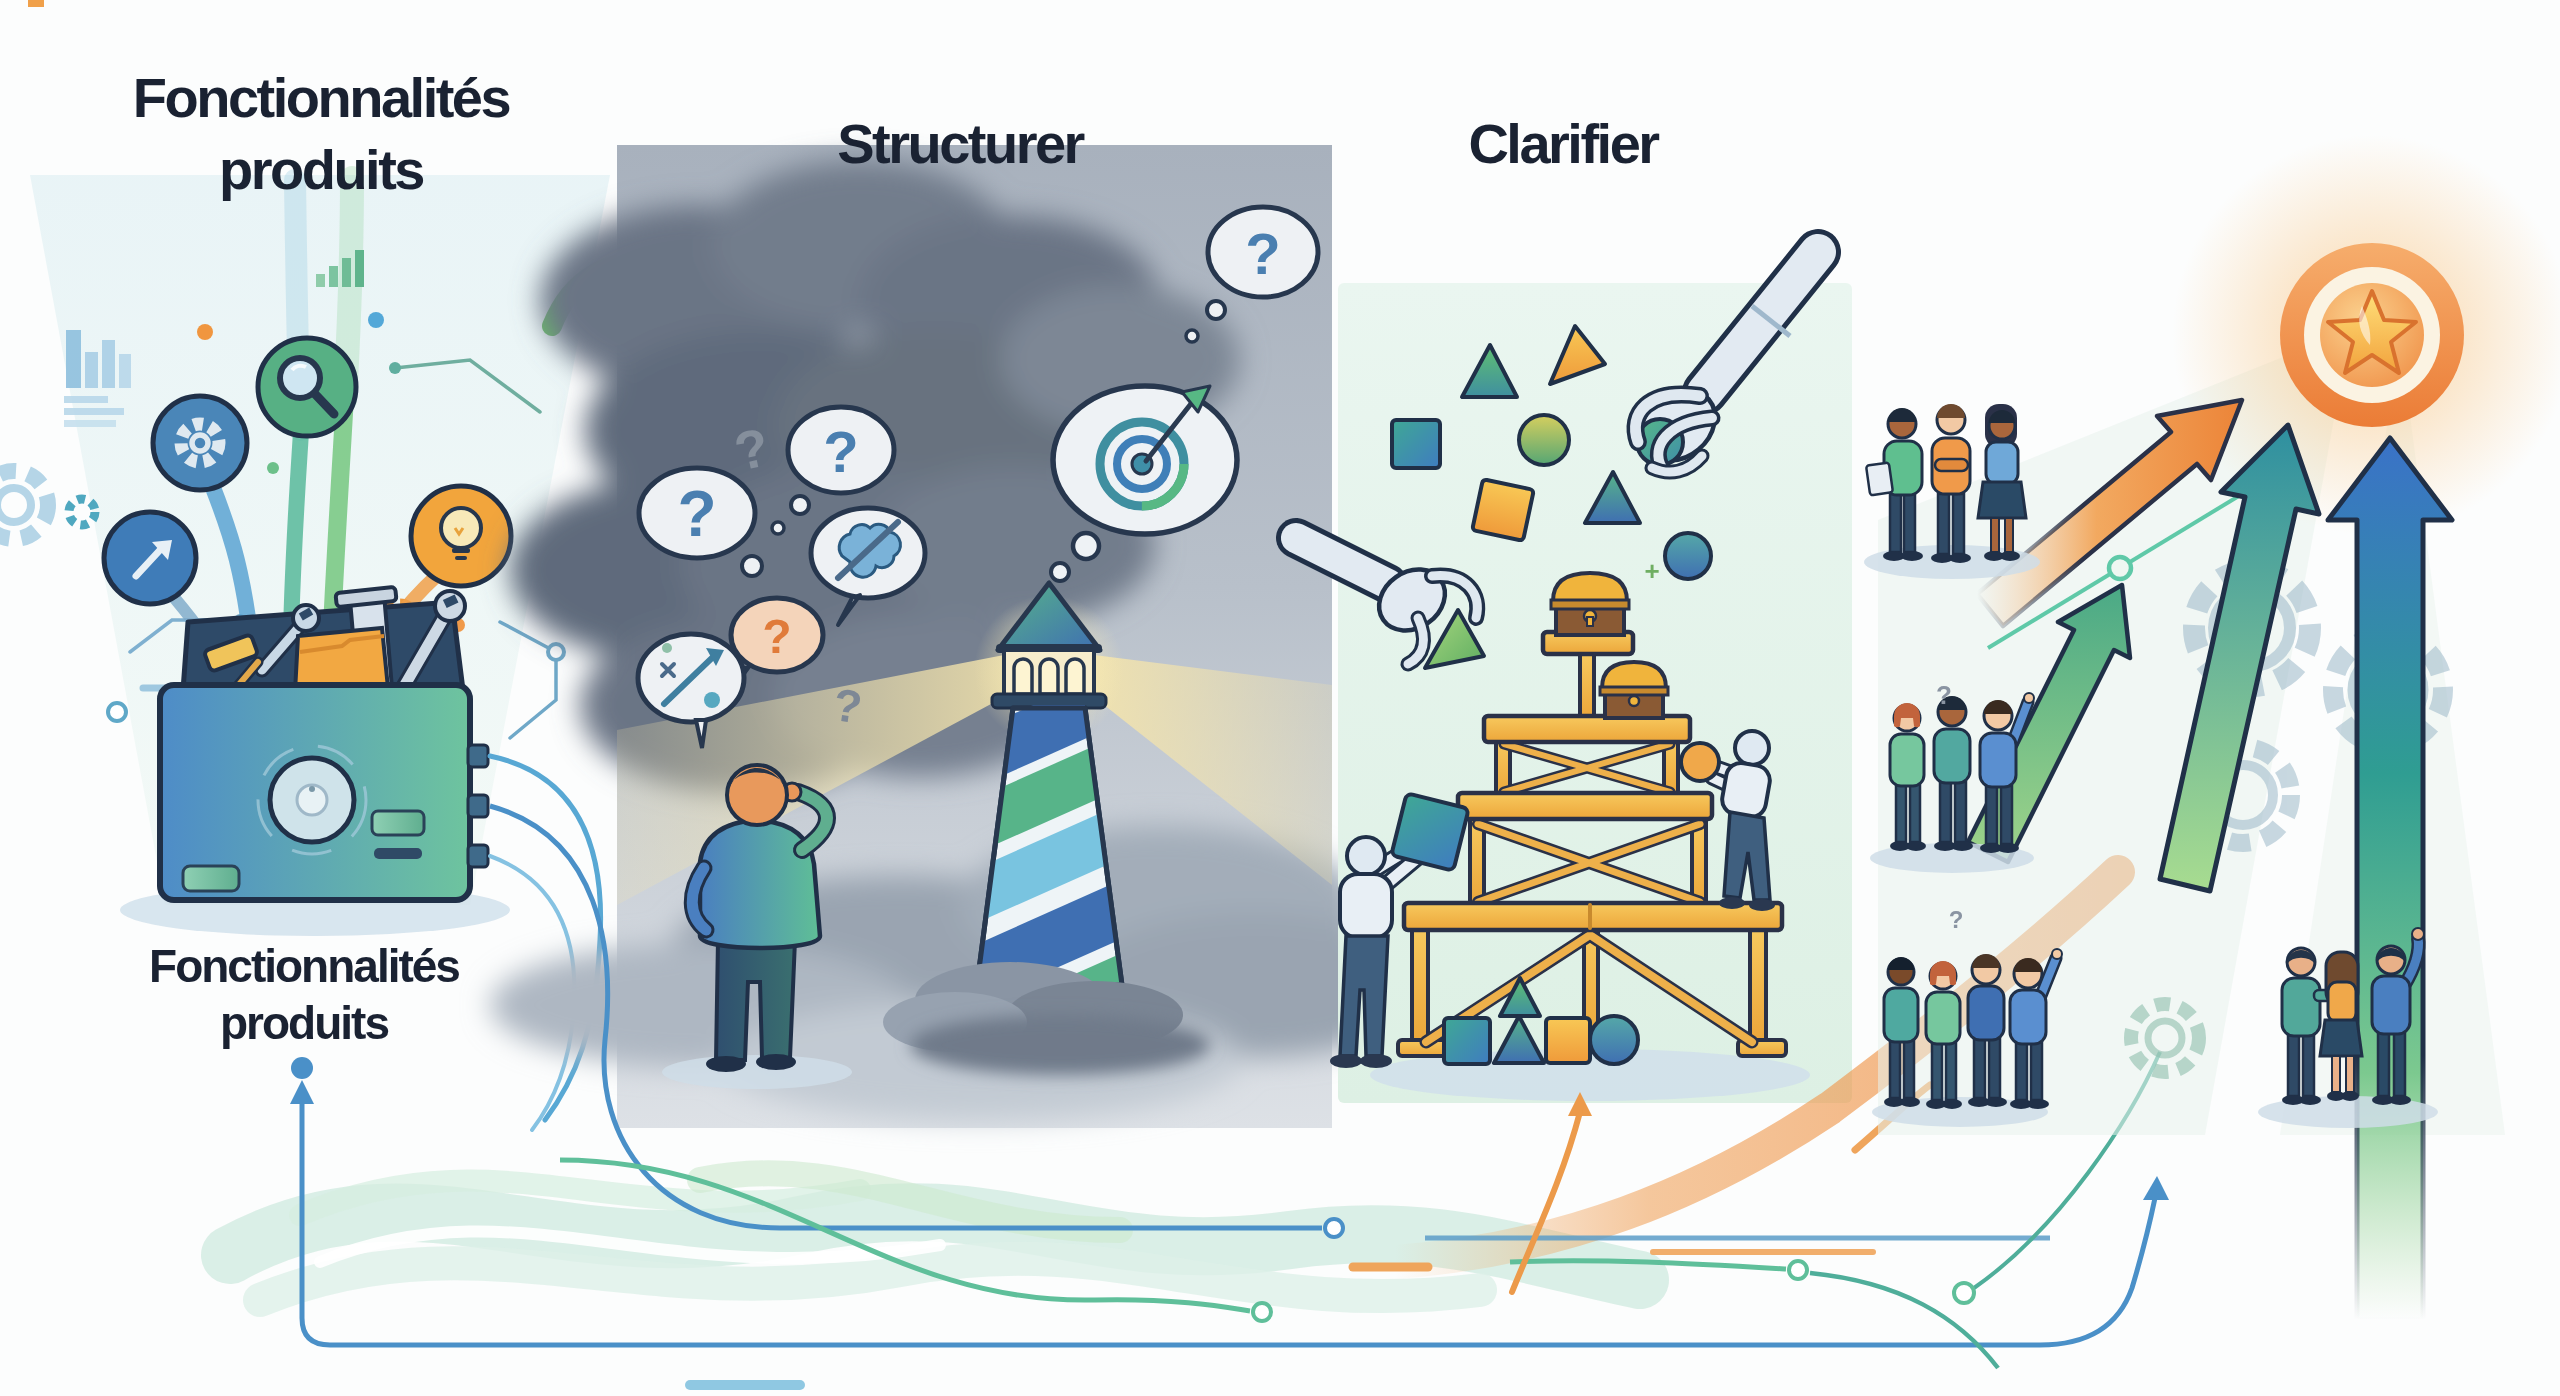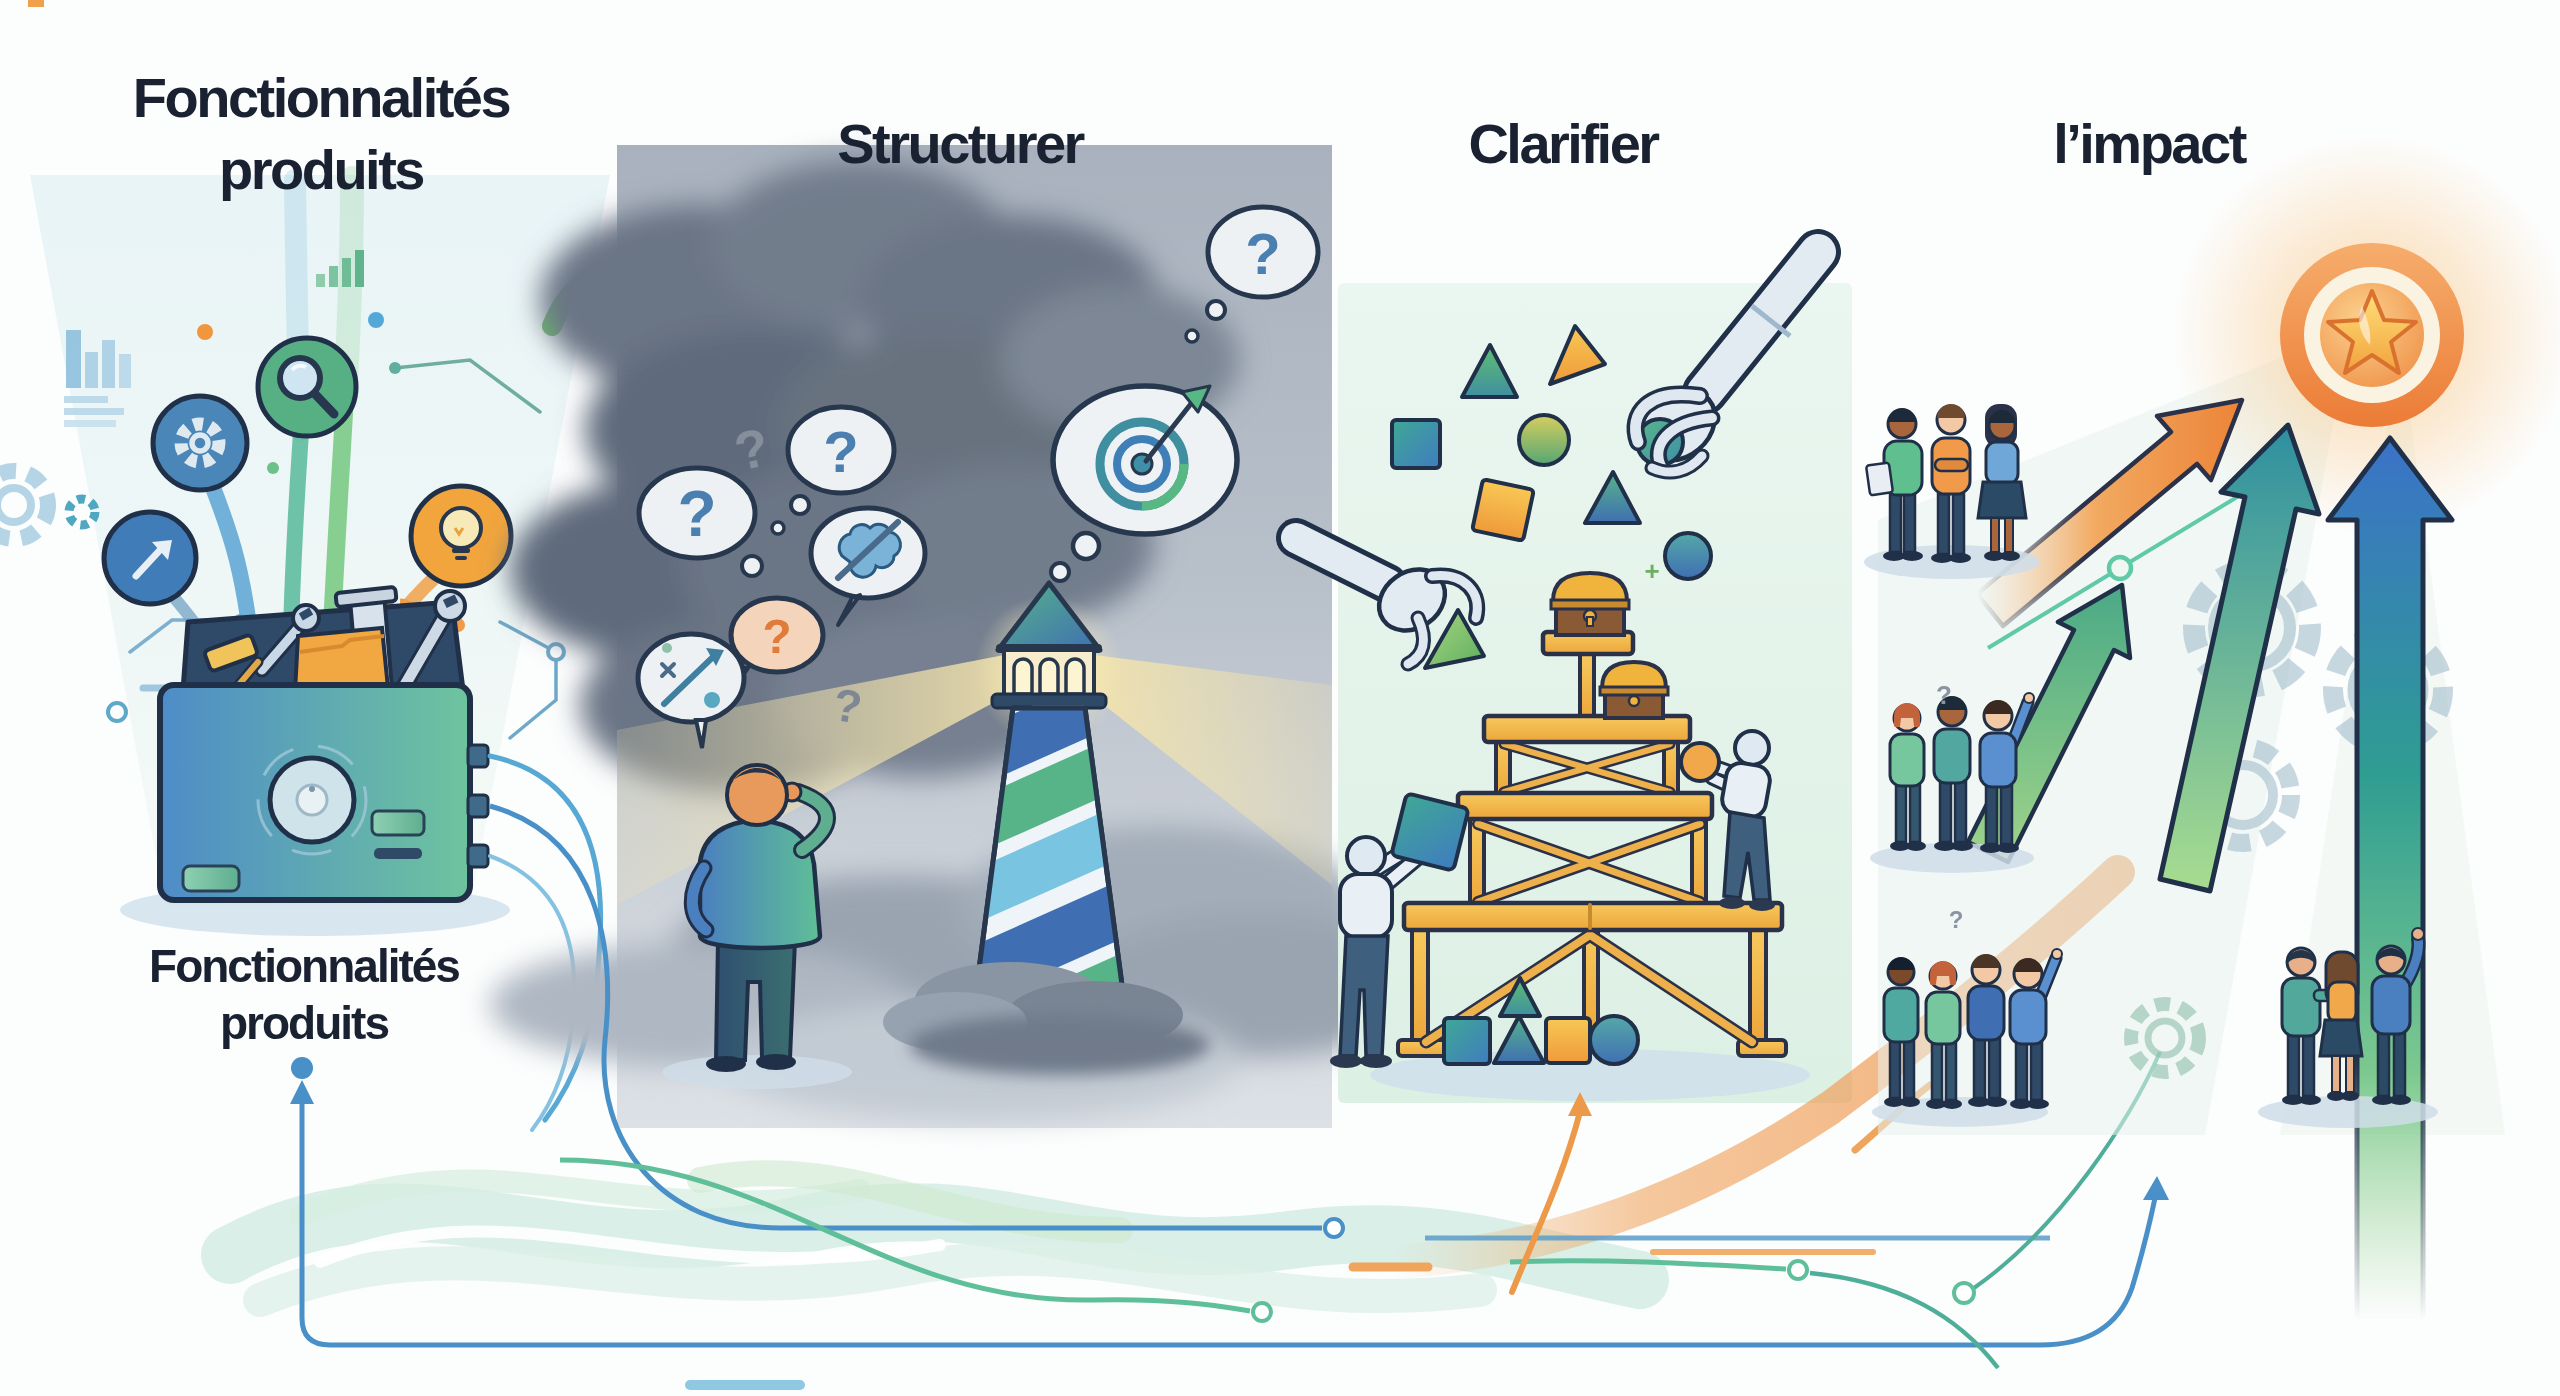--- a/index.html
+++ b/index.html
@@ -740,21 +740,20 @@
   <div>Fonctionnalités</div>
   <div>produits</div>
 </div>
 <div class="heading" style="left:690px;top:108px;">
   <div>Structurer</div>
 </div>
 <div class="heading" style="left:1293px;top:108px;">
   <div>Clarifier</div>
 </div>
 <div class="heading" style="left:1879px;top:108px;">
-  <div>l’impact</div>
 </div>
 
 <div class="caption" style="left:89px;top:938px;">
   <div>Fonctionnalités</div>
   <div>produits</div>
 </div>
 
 </div>
 
 </body></html>

